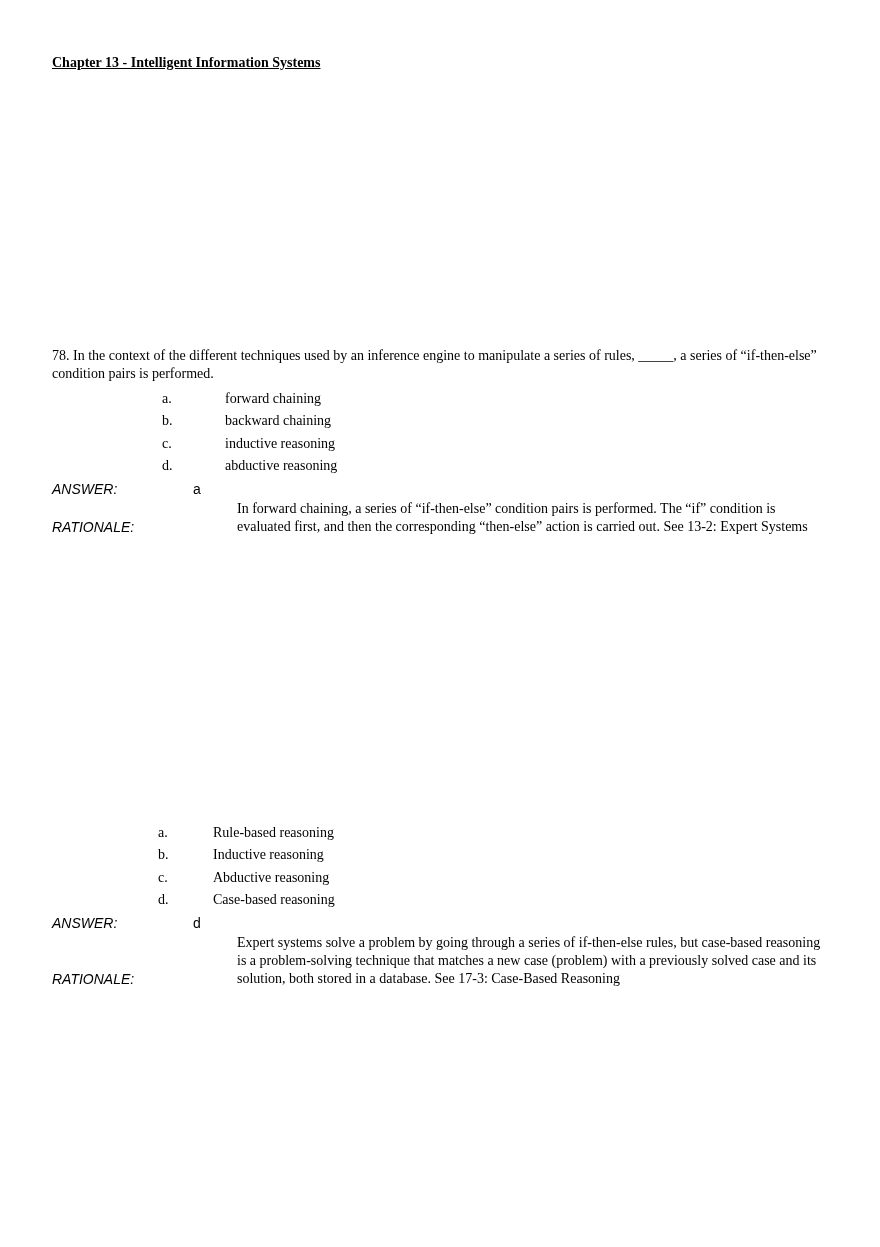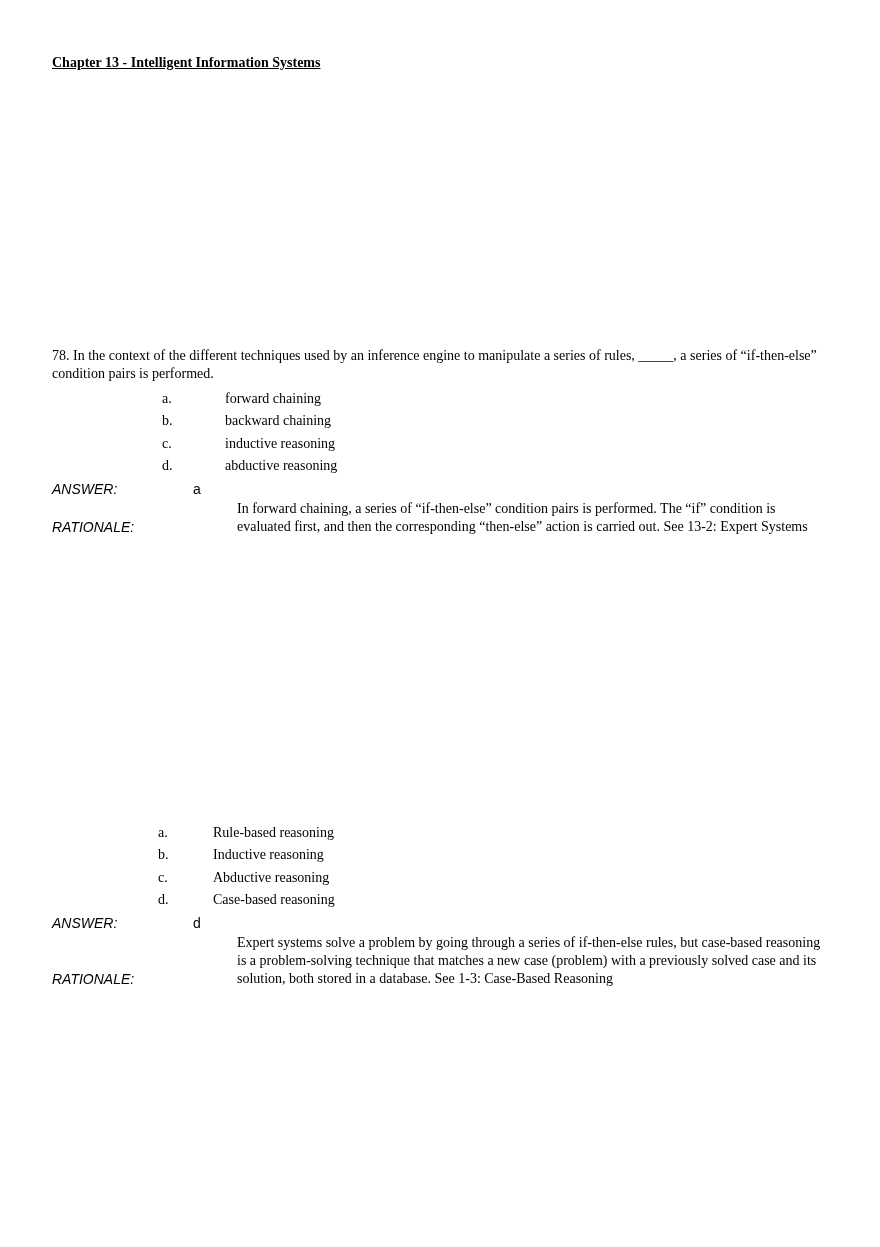--- a/index.html
+++ b/index.html
@@ -132,17 +132,17 @@
         <span class="opt-letter">d.</span>
         <span class="opt-text">Case-based reasoning</span>
       </div>
     </div>
     <div class="answer-row">
       <span class="meta-label">ANSWER:</span>
       <span class="answer-value">d</span>
     </div>
     <div class="rationale-row">
       <span class="meta-label">RATIONALE:</span>
-      <span class="rationale-text">Expert systems solve a problem by going through a series of if-then-else rules, but case-based reasoning is a problem-solving technique that matches a new case (problem) with a previously solved case and its solution, both stored in a database. See 1-3: Case-Based Reasoning</span>
+      <span class="rationale-text">Expert systems solve a problem by going through a series of if-then-else rules, but case-based reasoning is a problem-solving technique that matches a new case (problem) with a previously solved case and its solution, both stored in a database. See 17-3: Case-Based Reasoning</span>
     </div>
   </div>
 
 </div>
 
 </body></html>

